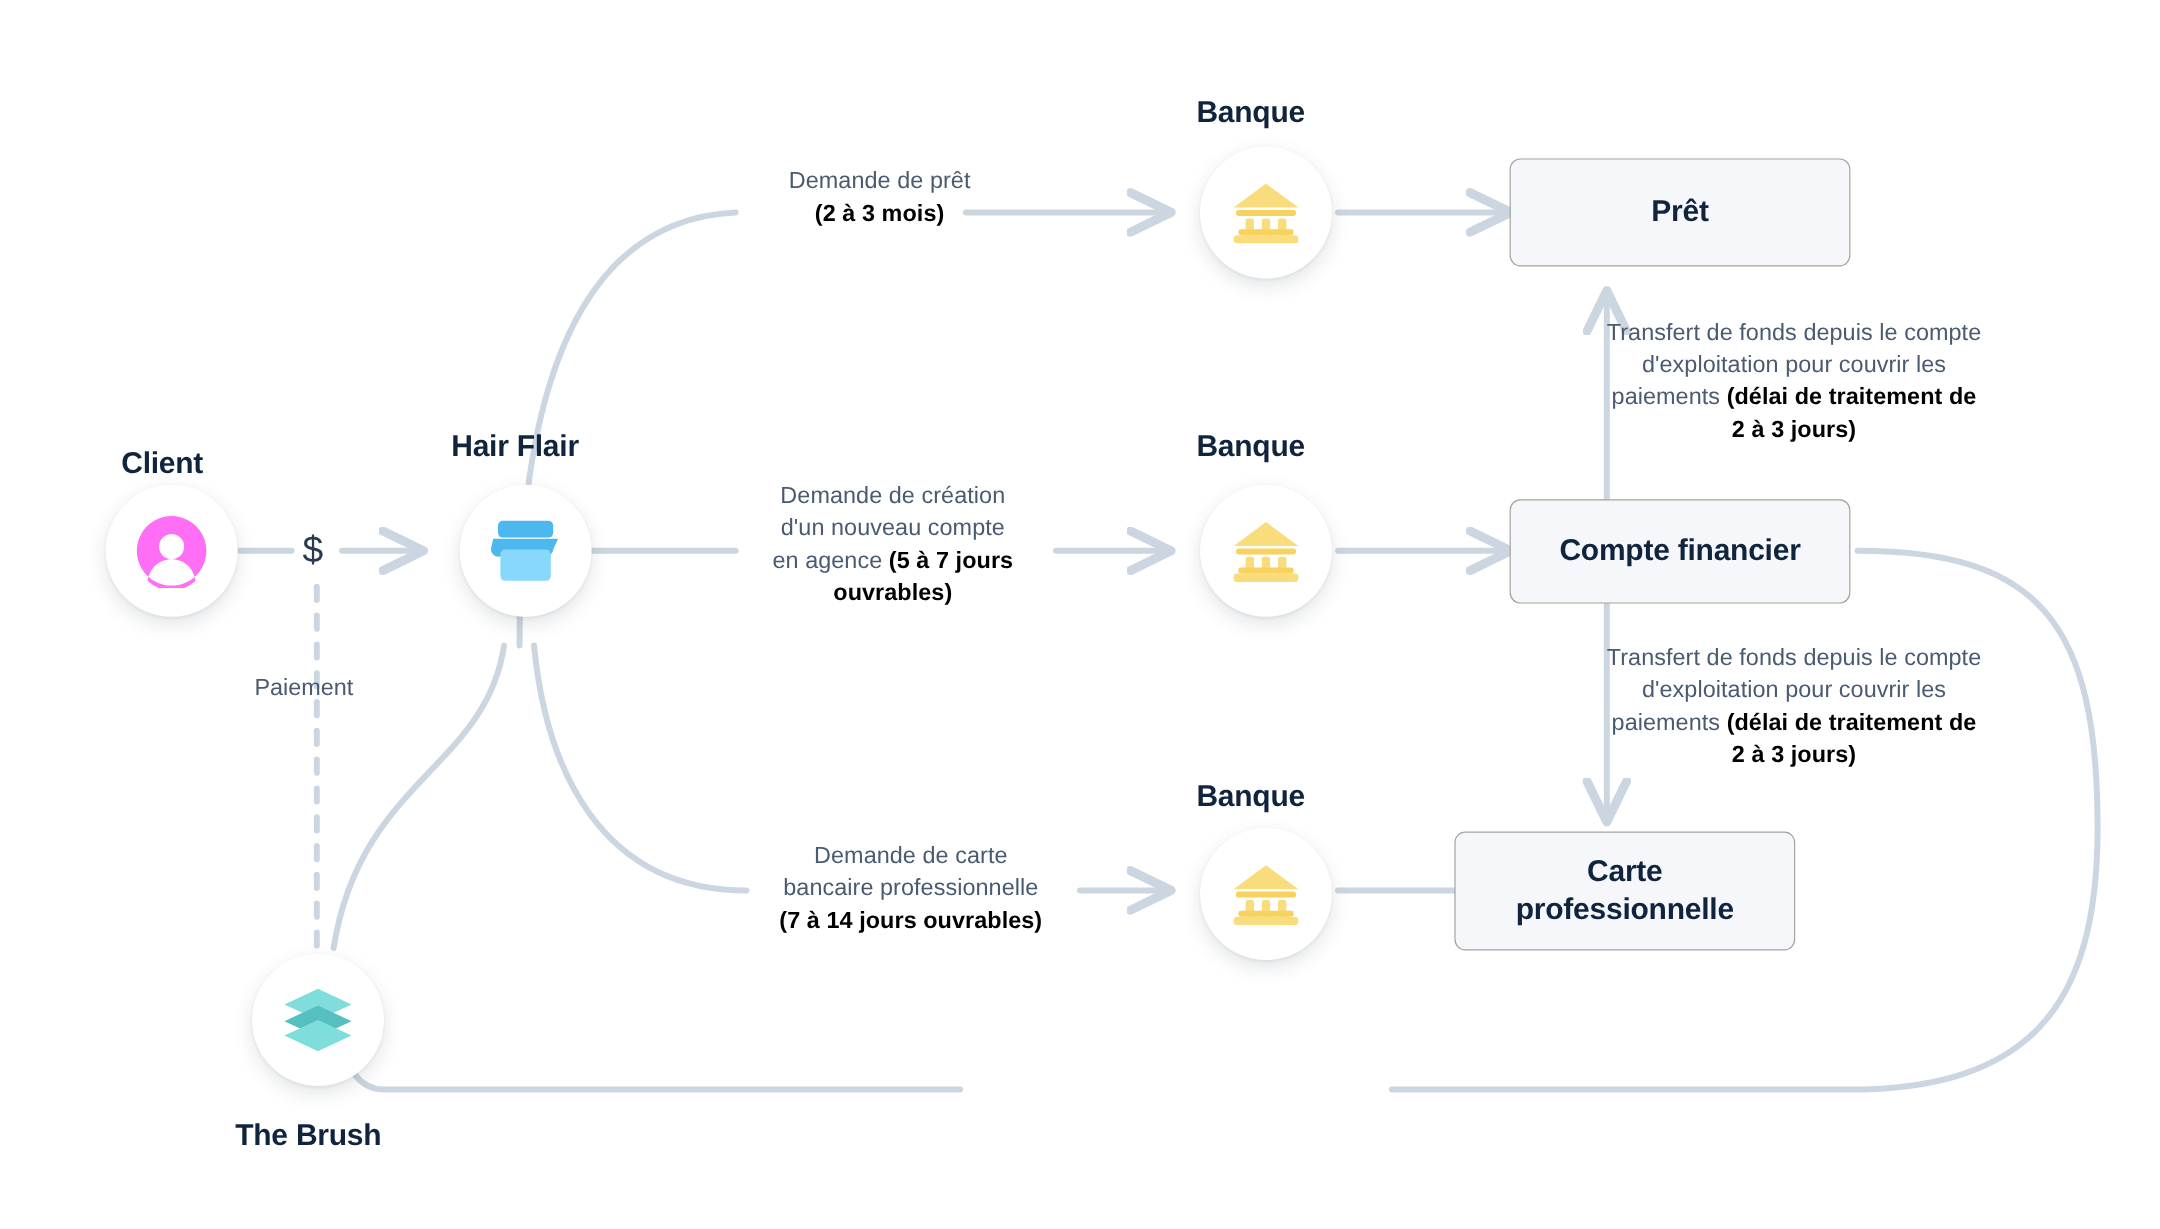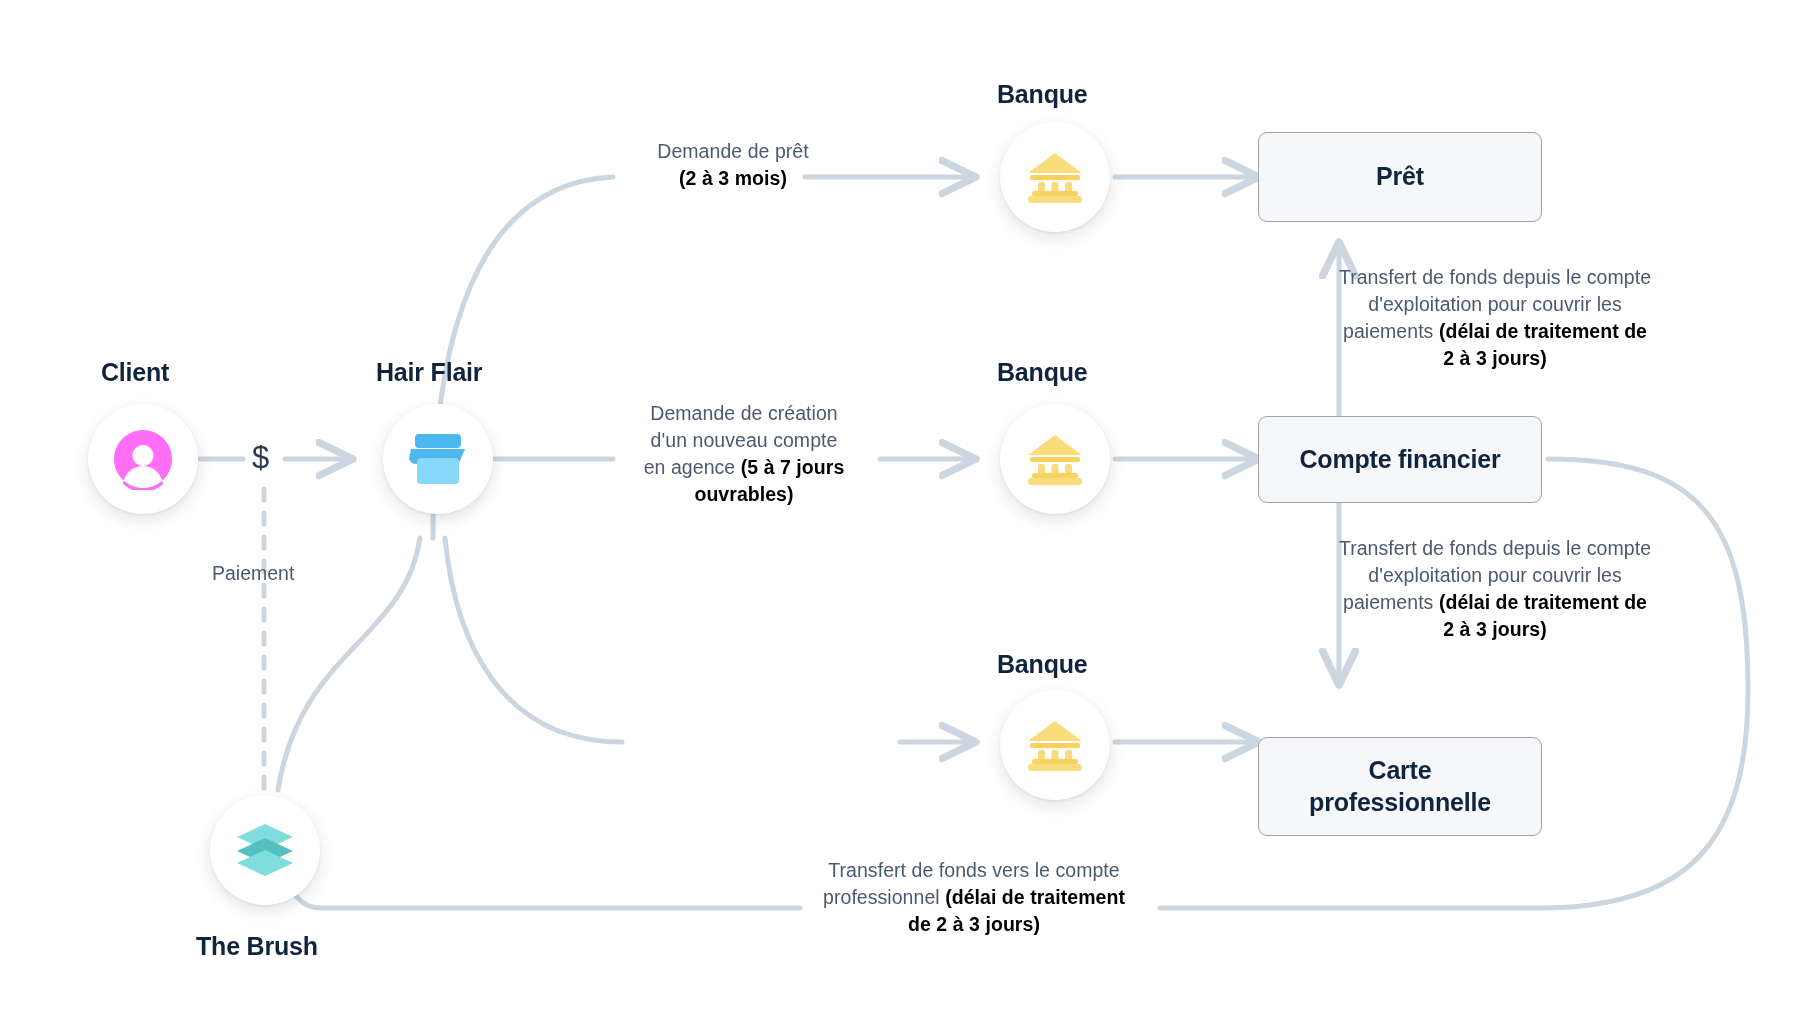--- a/index.html
+++ b/index.html
@@ -119,21 +119,21 @@
 
       <line x1="1339" y1="498" x2="1339" y2="684" marker-end="url(#arrowhead)"></line>
 
       <path d="M1548,459 C1700,459 1748,520 1748,690
                C1748,840 1690,908 1540,908
                L1160,908"></path>
       <path d="M800,908 L320,908 C300,908 288,890 282,862"></path>
     </g>
   </svg>
 
-  <div class="node-title" style="left:101px;top:358px;">Client</div>
+  <div class="node-title" style="left:101px;top:372px;">Client</div>
   <div class="node" style="left:88px;top:404px;">
     <span>
       <svg width="62" height="62" viewBox="0 0 62 62">
         <path d="M31 2 A29 29 0 1 1 30.99 2 Z
                  M31 17 A10.5 10.5 0 1 0 31.01 17 Z
                  M31 38 C20 38 12.5 46 11 56 A29 29 0 0 0 51 56 C49.5 46 42 38 31 38 Z" fill="#ff6ef4" fill-rule="evenodd"></path>
       </svg>
     </span>
   </div>
 
@@ -215,35 +215,37 @@
     <span>Demande de prêt</span><br>
     <b>(2 à 3 mois)</b>
   </div>
 
   <div class="elabel" style="left:628px;top:400px;width:232px;">
     <span>Demande de création</span><br>
     <span>d'un nouveau compte</span><br>
     <span>en agence </span><b>(5 à 7 jours ouvrables)</b>
   </div>
 
+  <div class="elabel" style="left:628px;top:700px;width:262px;">
+    <span>Demande de carte</span><br>
+    <span>bancaire professionnelle </span><br>
+    <b>(7 à 14 jours ouvrables)</b>
+  </div>
 
   <div class="elabel" style="left:1335px;top:264px;width:320px;">
     <span>Transfert de fonds depuis le compte d'exploitation pour couvrir les paiements </span><b>(délai de traitement de 2 à 3 jours)</b>
   </div>
 
   <div class="elabel" style="left:1335px;top:535px;width:320px;">
     <span>Transfert de fonds depuis le compte d'exploitation pour couvrir les paiements </span><b>(délai de traitement de 2 à 3 jours)</b>
   </div>
 
-  <div class="elabel" style="left:803px;top:855px;width:330px;background:#ffffff;padding:2px 6px;">
-    <span>Transfert de fonds vers le compte professionnel </span><b>(délai de traitement de 2 à 3 jours)</b>
-  </div>
 
   <div class="rbox" style="left:1258px;top:132px;width:282px;height:88px;">Prêt</div>
 
   <div class="rbox" style="left:1258px;top:416px;width:282px;height:85px;text-align:center;">Compte financier</div>
 
-  <div class="rbox" style="left:1258px;top:693px;width:282px;height:97px;white-space:pre-line;margin-top:44px;">
+  <div class="rbox" style="left:1212px;top:693px;width:282px;height:97px;white-space:pre-line;">
     <span style="white-space:pre-line;">Carte
 professionnelle</span>
   </div>
 
 </div>
 
 </body></html>

